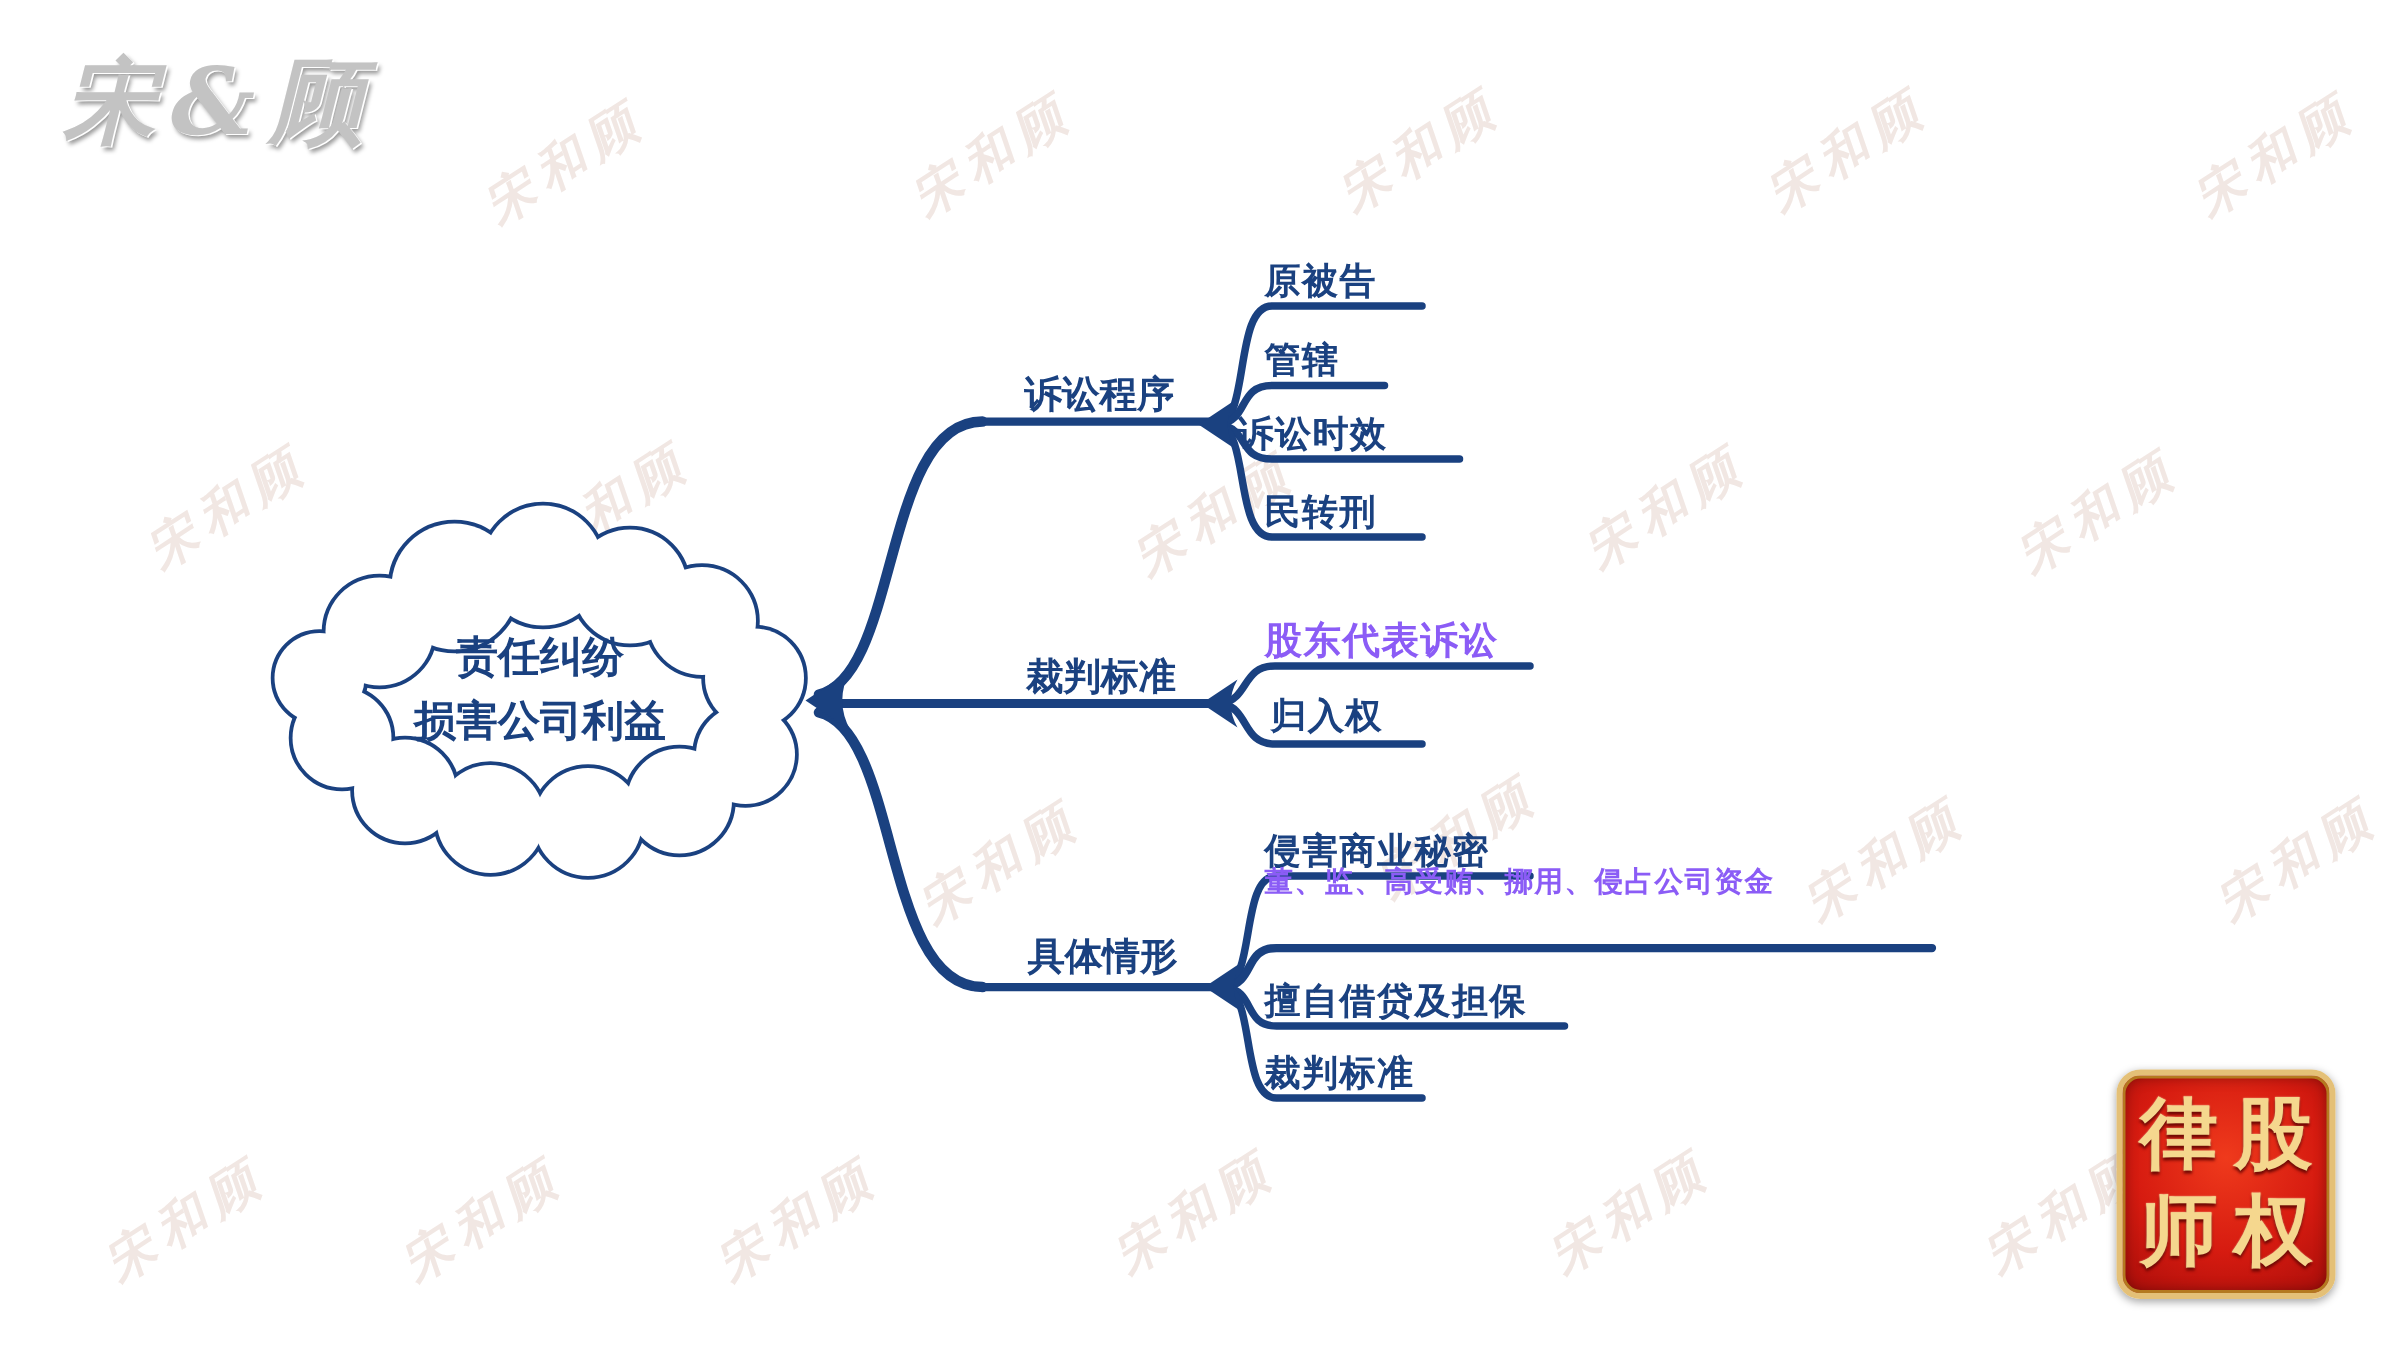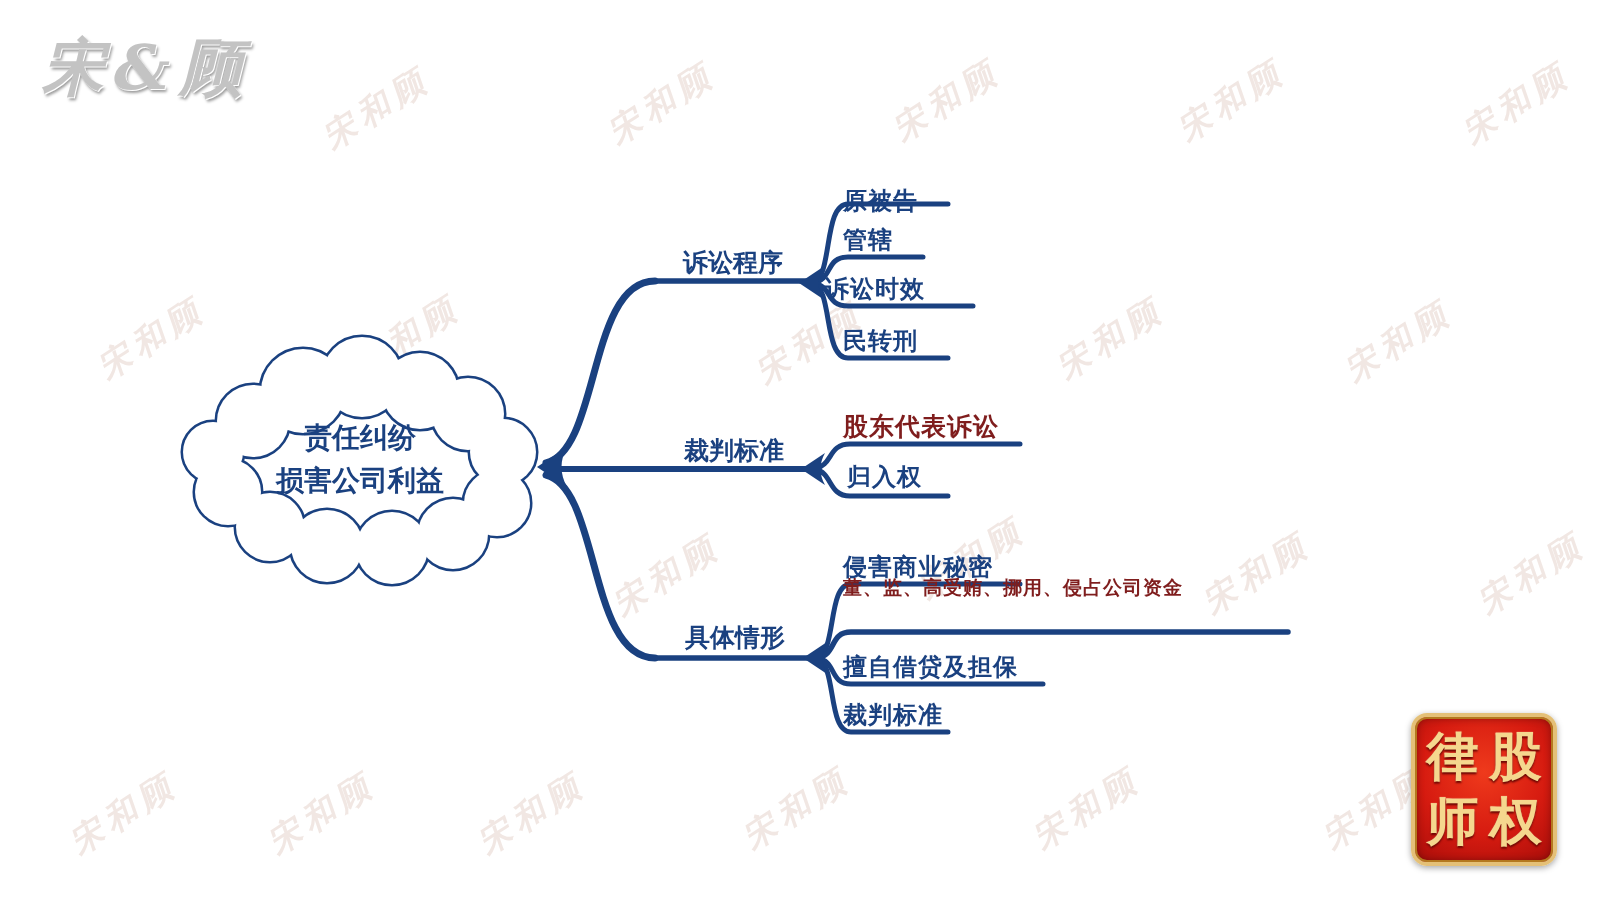--- a/index.html
+++ b/index.html
@@ -26,21 +26,21 @@
   
   .map-svg{position:absolute;left:0;top:0;z-index:2;}
   
   .node{position:absolute;z-index:3;color:#1a4180;white-space:nowrap;}
   .root-label{
     left:205px;top:416px;width:310px;text-align:center;
     font-size:28px;font-weight:bold;line-height:43px;
   }
   .parent-label{font-size:25px;font-weight:bold;text-align:center;}
   .child-label{font-size:24px;font-weight:600;letter-spacing:1px;}
-  .highlight{color:#7f1d1d;font-weight:bold;}
+  .highlight{color:#8b5cf6;font-weight:bold;}
   
   .seal{
     position:absolute;left:1411px;top:713px;width:146px;height:153px;z-index:4;
     box-sizing:border-box;border:4px solid #e4c077;border-radius:16px;
     background:radial-gradient(circle at 50% 38%, #ef3a1c 0%, #d61b10 55%, #a80d0a 100%);
     box-shadow:0 2px 6px rgba(0,0,0,.35), inset 0 0 0 2px #b4791f, inset 0 0 10px rgba(0,0,0,.45);
     display:grid;grid-template-columns:1fr 1fr;grid-template-rows:1fr 1fr;
     align-items:center;justify-items:center;padding:8px 6px;
   }
   .seal-char{
@@ -143,21 +143,21 @@
 
 <div class="node root-label">
   <div>责任纠纷</div>
   <div>损害公司利益</div>
 </div>
 
 <div class="node parent-label" style="left:650px;top:246px;width:166px">诉讼程序</div>
 <div class="node parent-label" style="left:650px;top:434px;width:168px">裁判标准</div>
 <div class="node parent-label" style="left:650px;top:621px;width:170px">具体情形</div>
 
-<div class="node child-label" style="left:843px;top:185px">原被告</div>
+<div class="node child-label" style="left:843px;top:171px">原被告</div>
 <div class="node child-label" style="left:843px;top:224px">管辖</div>
 <div class="node child-label" style="left:825px;top:273px">诉讼时效</div>
 <div class="node child-label" style="left:843px;top:325px">民转刑</div>
 
 <div class="node child-label highlight" style="left:843px;top:410px;font-size:25px">股东代表诉讼</div>
 <div class="node child-label" style="left:847px;top:461px">归入权</div>
 
 <div class="node child-label" style="left:843px;top:551px">侵害商业秘密</div>
 <div class="node child-label highlight" style="left:843px;top:575px;font-size:19px">董、监、高受贿、挪用、侵占公司资金</div>
 <div class="node child-label" style="left:843px;top:651px">擅自借贷及担保</div>

